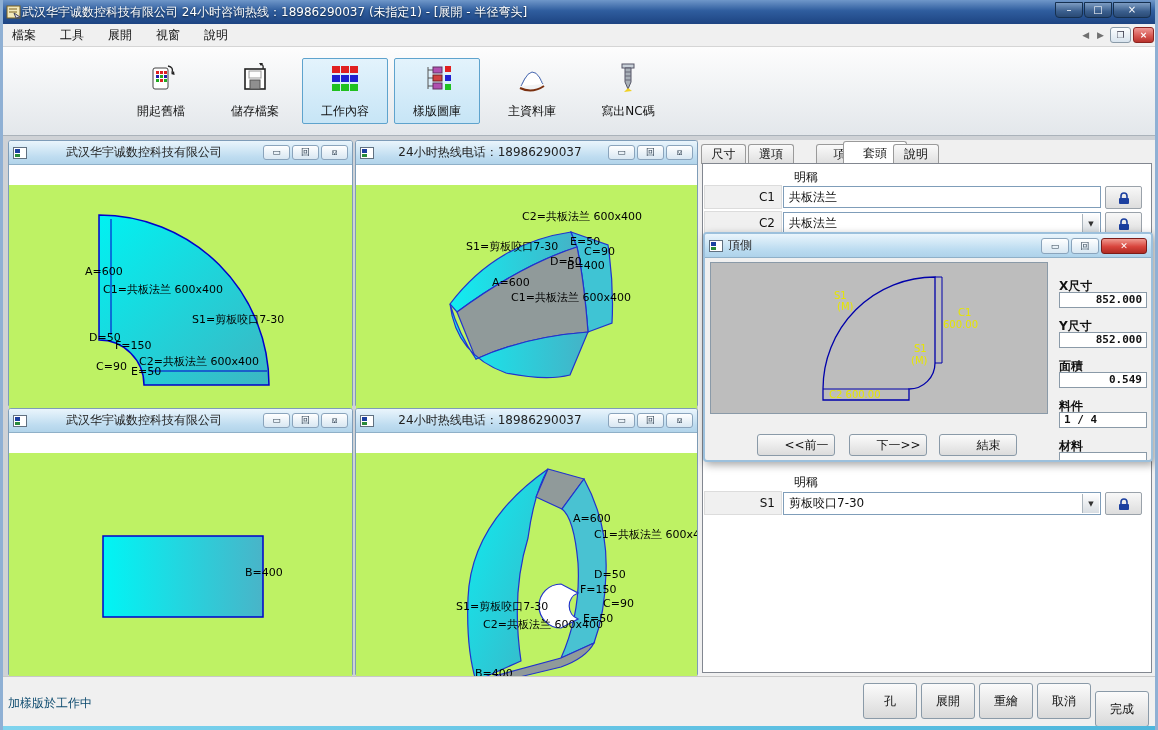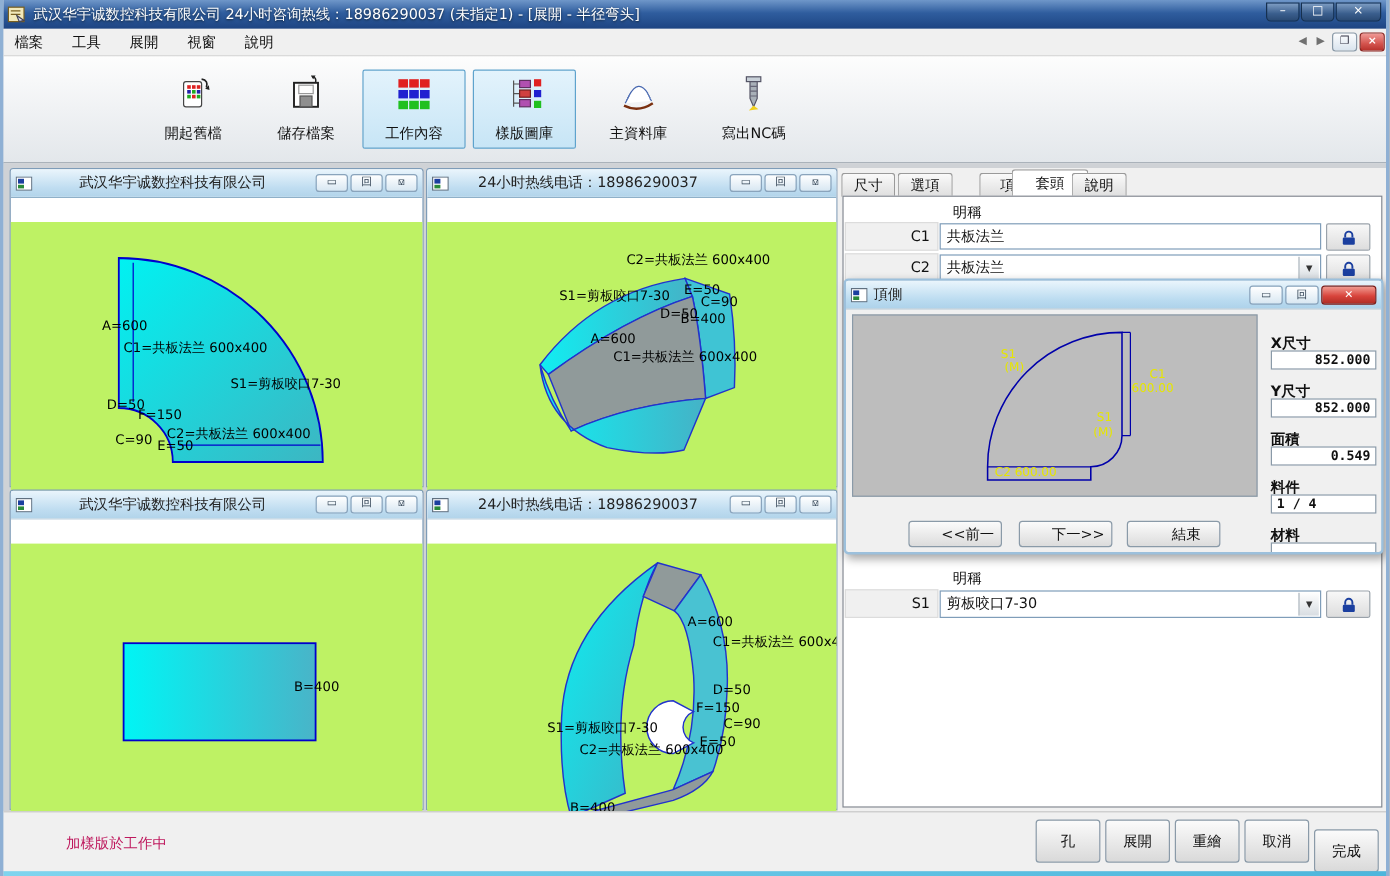--- a/index.html
+++ b/index.html
@@ -4,21 +4,21 @@
 <style>
   * { margin:0; padding:0; box-sizing:border-box; }
   body { font-family:"DejaVu Sans", sans-serif; background:#888; }
   .app { position:relative; width:1158px; height:730px; background:#e8e8e8; overflow:hidden;
          border-left:3px solid #8fb0d4; border-right:3px solid #8fb0d4; }
 
   
   .titlebar { position:absolute; left:-3px; top:0; width:1158px; height:24px;
     background:linear-gradient(#6f97c9 0%, #2f5d9e 45%, #1d4482 100%); color:#fff;
     display:flex; align-items:center; padding-left:6px; }
-  .titlebar .ttext { font-size:12px; margin-left:6px; white-space:nowrap; text-shadow:0 1px 2px #123; }
+  .titlebar .ttext { font-size:12px; white-space:nowrap; text-shadow:0 1px 2px #123; }
   .winctl { position:absolute; top:2px; height:16px; display:flex; }
   .wbtn { height:16px; margin-left:1px; border:1px solid #16304f; border-radius:0 0 4px 4px;
     background:linear-gradient(#7d9cc2,#3a5e8d 60%,#2a4a74); color:#fff; font-size:10px;
     line-height:13px; text-align:center; }
 
   
   .menubar { position:absolute; left:-3px; top:24px; width:1158px; height:23px; background:#f0f0f0;
     border-bottom:1px solid #d5d5d5; display:flex; align-items:center; font-size:12px; color:#111; }
   .mitem { padding:3px 12px; }
   .menu-right { position:absolute; right:4px; top:3px; display:flex; align-items:center; }
@@ -88,21 +88,21 @@
     background:linear-gradient(#fbfbfb,#dcdcdc); font-size:12px; text-align:center; line-height:20px; color:#111;padding-left:21px; }
   .dfields { position:absolute; left:352px; top:36px; width:94px; height:190px; overflow:hidden;font-weight:bold; }
   .dflabel { position:absolute; left:2px; font-size:12px; color:#111; }
   .dfinput { position:absolute; left:2px; width:88px; height:16px; background:#fff; border:1px solid #8a9aa8;
     font-size:11px; font-family:"DejaVu Sans Mono", monospace; line-height:14px; text-align:right; padding:0 4px; color:#111; }
   .dfinput.left { text-align:left; }
 
   
   .statusbar { position:absolute; left:-3px; top:676px; width:1158px; height:50px; background:#f0f0f0;
     border-top:1px solid #c8c8c8; }
-  .stext { position:absolute; left:8px; top:18px; font-size:12px; color:#be185d;margin-left:47px; }
+  .stext { position:absolute; left:8px; top:18px; font-size:12px; color:#0c4a6e; }
   .sbtn { position:absolute; top:6px; width:54px; height:36px; border:1px solid #8a9aa8; border-radius:3px;
     background:linear-gradient(#fbfbfb,#d9d9d9); font-size:12px; text-align:center; line-height:34px; color:#111; }
   .bottomedge { position:absolute; left:-3px; top:726px; width:1158px; height:4px;
     background:linear-gradient(90deg,#7fd4ee,#4db6dc); }
 </style>
 </head>
 <body>
 
 <div class="app">
 

